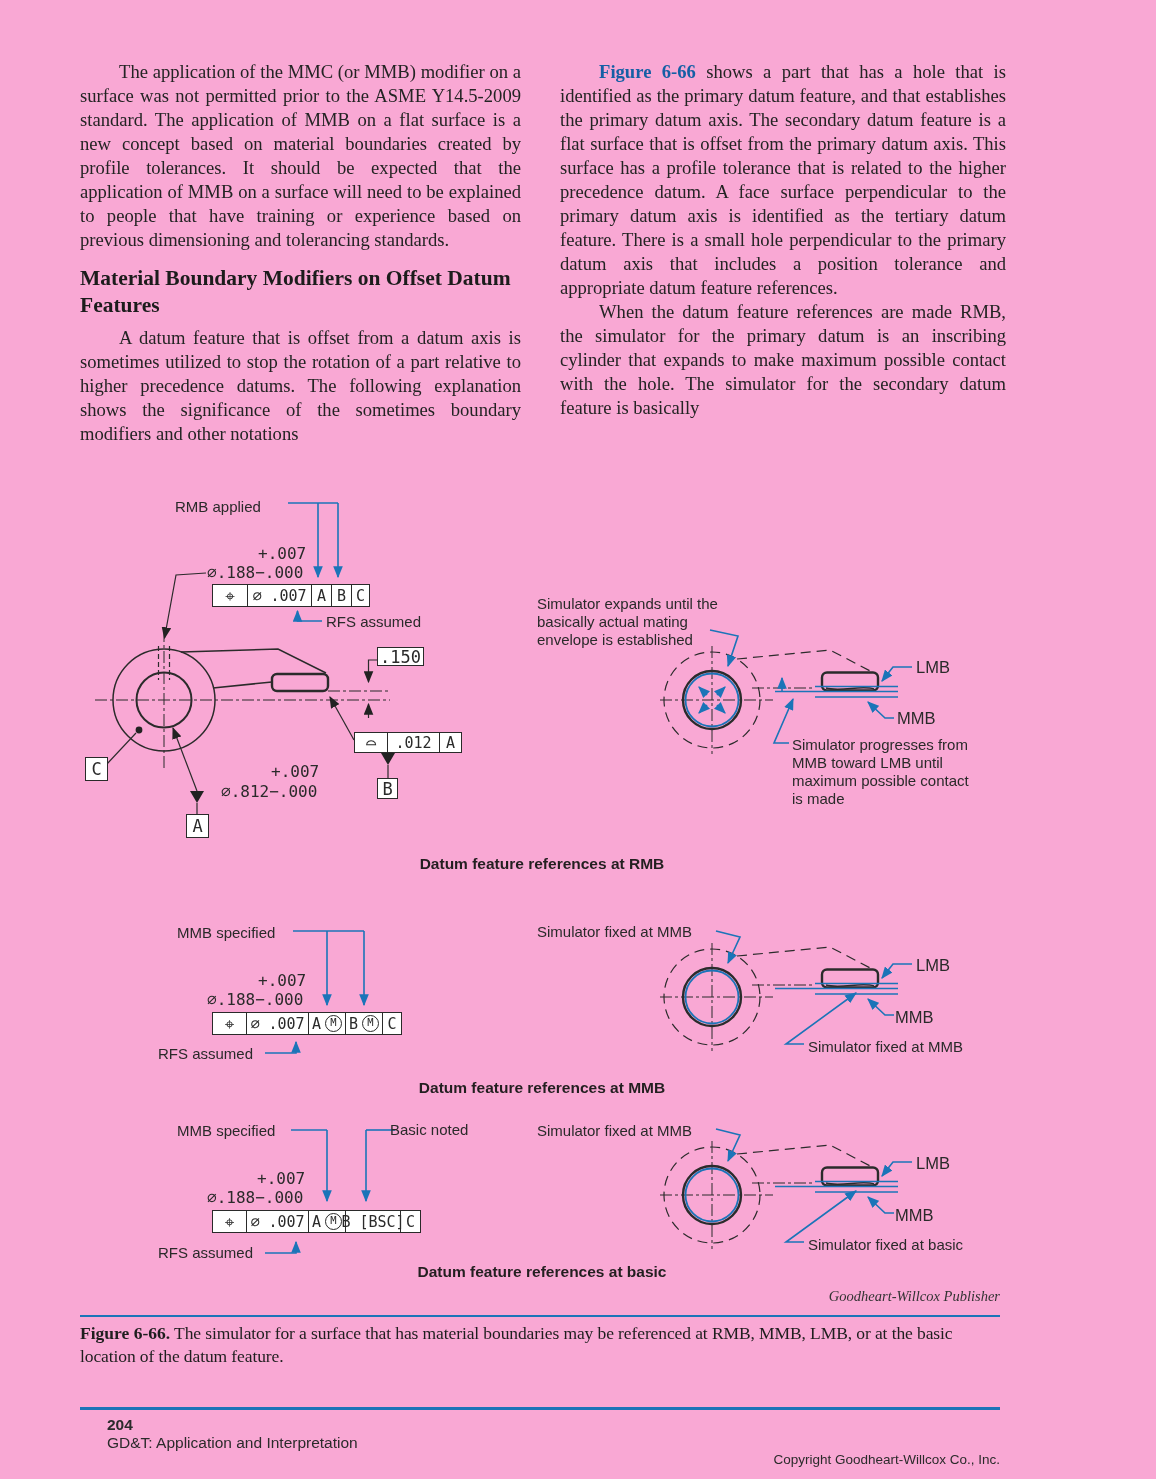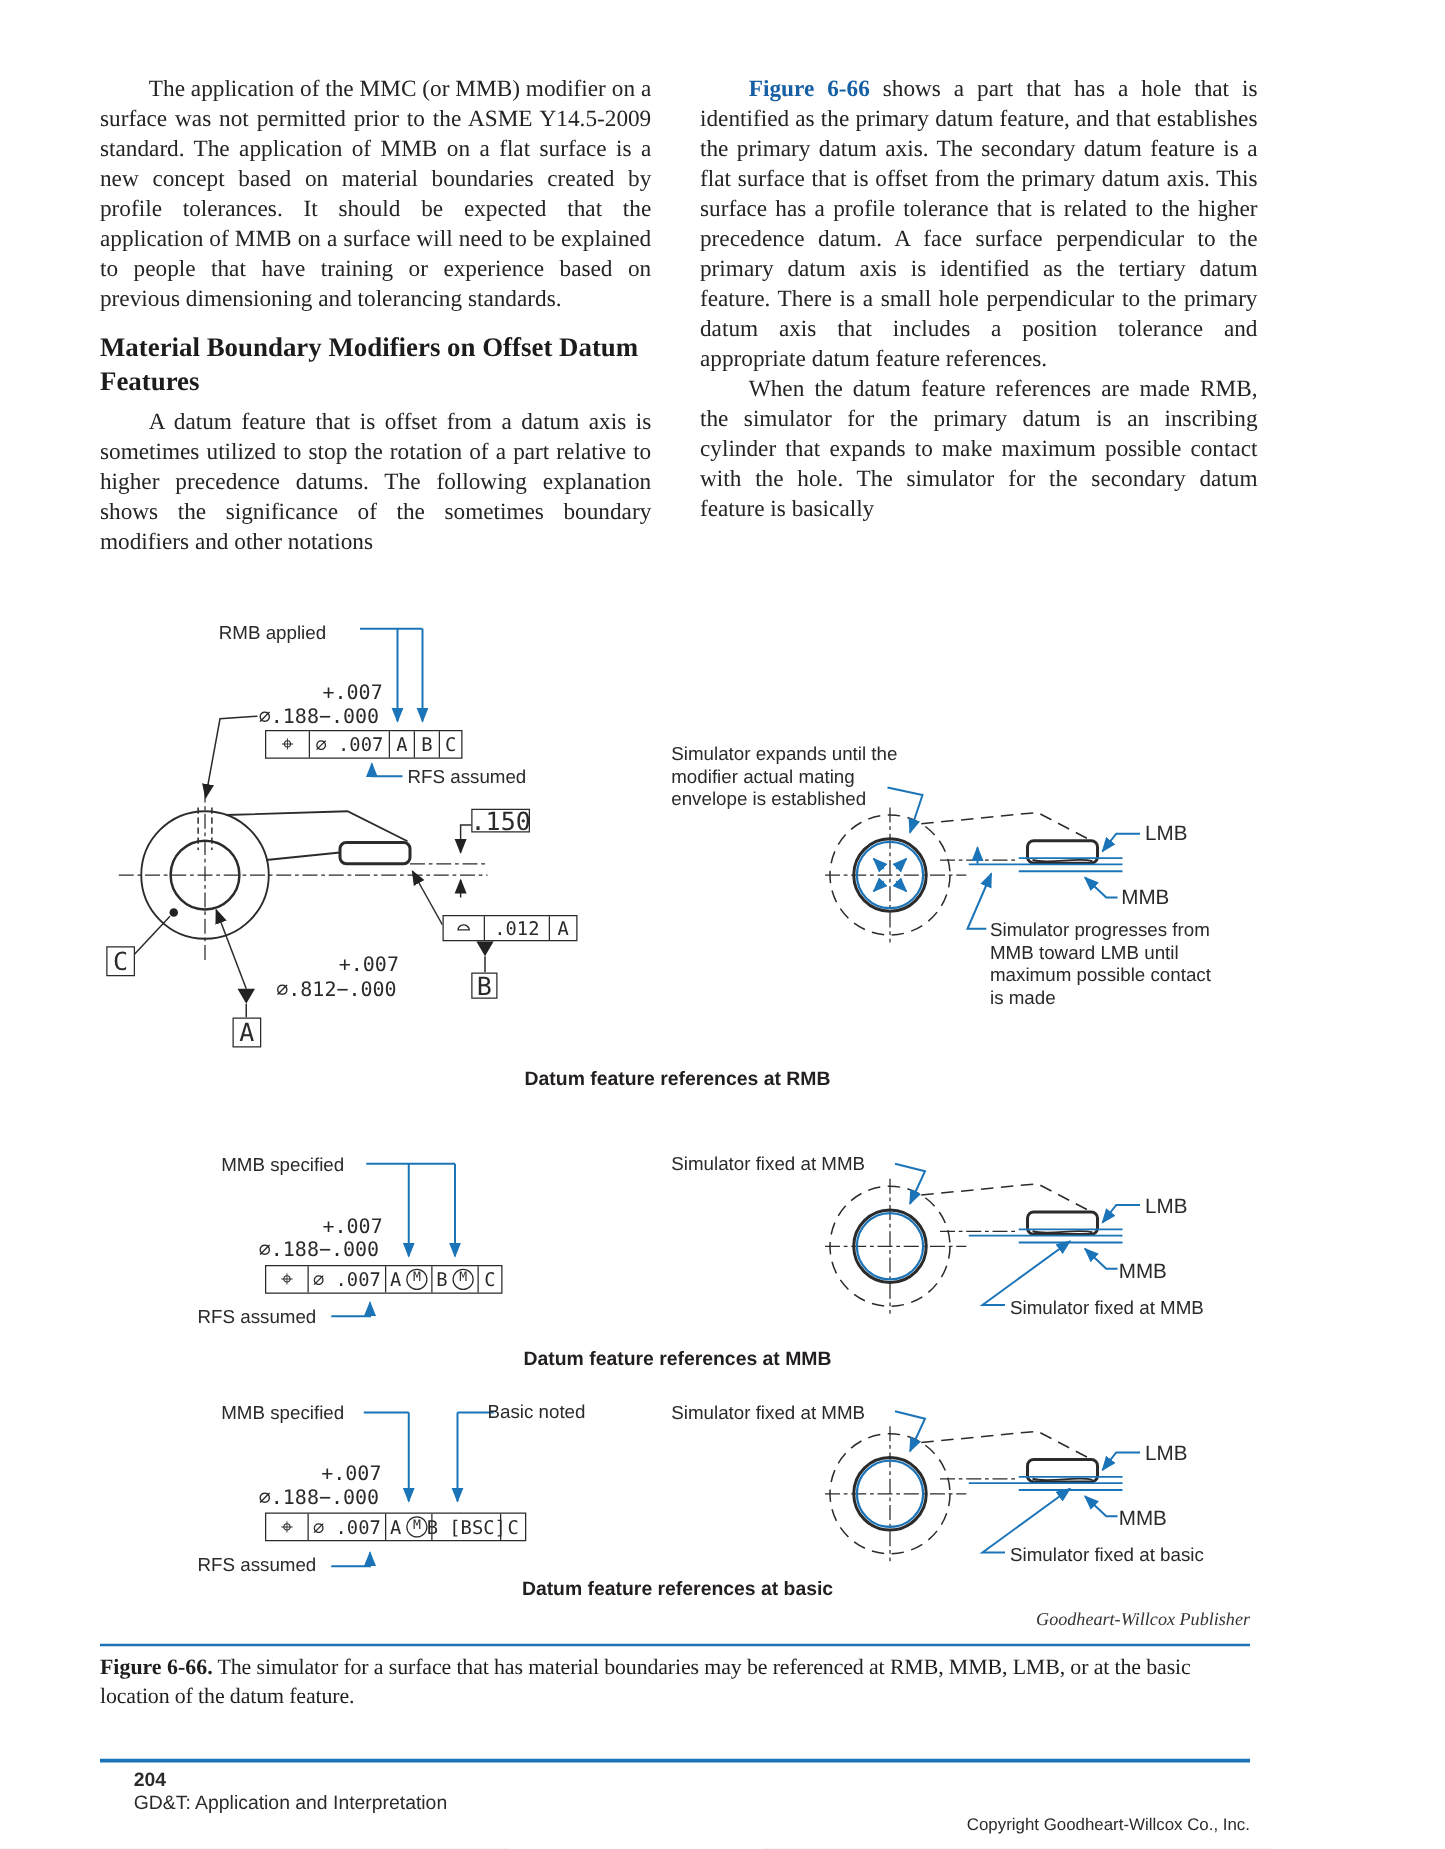--- a/index.html
+++ b/index.html
@@ -1,16 +1,16 @@
 <!DOCTYPE html>
 <html><head>
 <meta charset="utf-8">
 <style>
   html,body{margin:0;padding:0;background:#e8e8e8;}
-  .page{position:relative;width:1156px;height:1479px;background:#ffffff;margin:0 auto;
+  .page{position:relative;width:1156px;height:1479px;background:#f9a8d4;margin:0 auto;
         font-family:"Liberation Serif",serif;color:#222;overflow:hidden;}
   
   .col{position:absolute;top:60px;width:441px;font-size:18.6px;line-height:24px;
        text-align:justify;color:#242424;}
   .col p{margin:0;}
   .col-left{left:80px;}
   .col-right{left:560px;width:446px;}
   .indent{text-indent:2.1em;}
   .sec-heading{font-size:21.5px;line-height:27px;font-weight:bold;color:#1c1c1c;
                margin:13px 0 7px 0 !important;text-align:left;}
@@ -27,21 +27,21 @@
        background:#fff;}
   .fcf-cell{display:flex;align-items:center;justify-content:center;height:100%;
             border-left:1.4px solid #2a2a2a;box-sizing:border-box;
             font-family:"DejaVu Sans Mono","DejaVu Sans",monospace;font-size:15px;color:#2a2a2a;
             white-space:nowrap;}
   .fcf-cell:first-child{border-left:none;font-size:17px;}
   .mod{display:inline-block;width:15px;height:15px;line-height:13.5px;border:1.2px solid #2a2a2a;
        border-radius:50%;font-size:10.5px;text-align:center;margin-left:4px;}
   .dbox{position:absolute;border:1.4px solid #2a2a2a;box-sizing:border-box;background:#fff;
         display:flex;align-items:center;justify-content:center;
-        font-family:"DejaVu Sans Mono","DejaVu Sans",monospace;font-size:20px;color:#2a2a2a;}
+        font-family:"DejaVu Sans Mono","DejaVu Sans",monospace;font-size:17px;color:#2a2a2a;}
   
   .credit{position:absolute;right:156px;top:1288px;font-style:italic;font-size:14.5px;color:#333;}
   .cap-rule{position:absolute;left:80px;top:1315px;width:920px;border-top:2.5px solid #1b74b8;}
   .fig-cap{position:absolute;left:80px;top:1322px;width:920px;font-size:17.5px;line-height:23px;
            color:#1e1e1e;letter-spacing:-0.1px;}
   .fig-cap b{letter-spacing:0;}
   .foot-rule{position:absolute;left:80px;top:1407px;width:920px;border-top:3px solid #1b74b8;}
   .footer{position:absolute;left:80px;top:1416px;width:920px;display:flex;align-items:baseline;
           font-family:"Liberation Sans",sans-serif;color:#2b2b2b;flex-direction:column;}
   .foot-num{font-weight:bold;font-size:15.5px;}
@@ -209,21 +209,21 @@
     <div class="fcf-cell" style="width:52px">.012</div>
     <div class="fcf-cell" style="width:22px">A</div>
   </div>
   <div class="dbox" style="left:377px;top:778px;width:21px;height:21px">B</div>
   <div class="dbox" style="left:85px;top:757px;width:23px;height:24px">C</div>
   <div class="tech" style="left:271px;top:762px">+.007</div>
   <div class="tech" style="left:221px;top:782px">⌀.812−.000</div>
   <div class="dbox" style="left:186px;top:814px;width:23px;height:24px">A</div>
   <div class="fig-label" style="left:537px;top:595px">
     <div>Simulator expands until the</div>
-    <div>modifier actual mating</div>
+    <div>basically actual mating</div>
     <div>envelope is established</div>
   </div>
   <div class="fig-label fig-label-lg" style="left:916px;top:658px">LMB</div>
   <div class="fig-label fig-label-lg" style="left:897px;top:709px">MMB</div>
   <div class="fig-label" style="left:792px;top:736px">
     <div>Simulator progresses from</div>
     <div>MMB toward LMB until</div>
     <div>maximum possible contact</div>
     <div>is made</div>
   </div>

